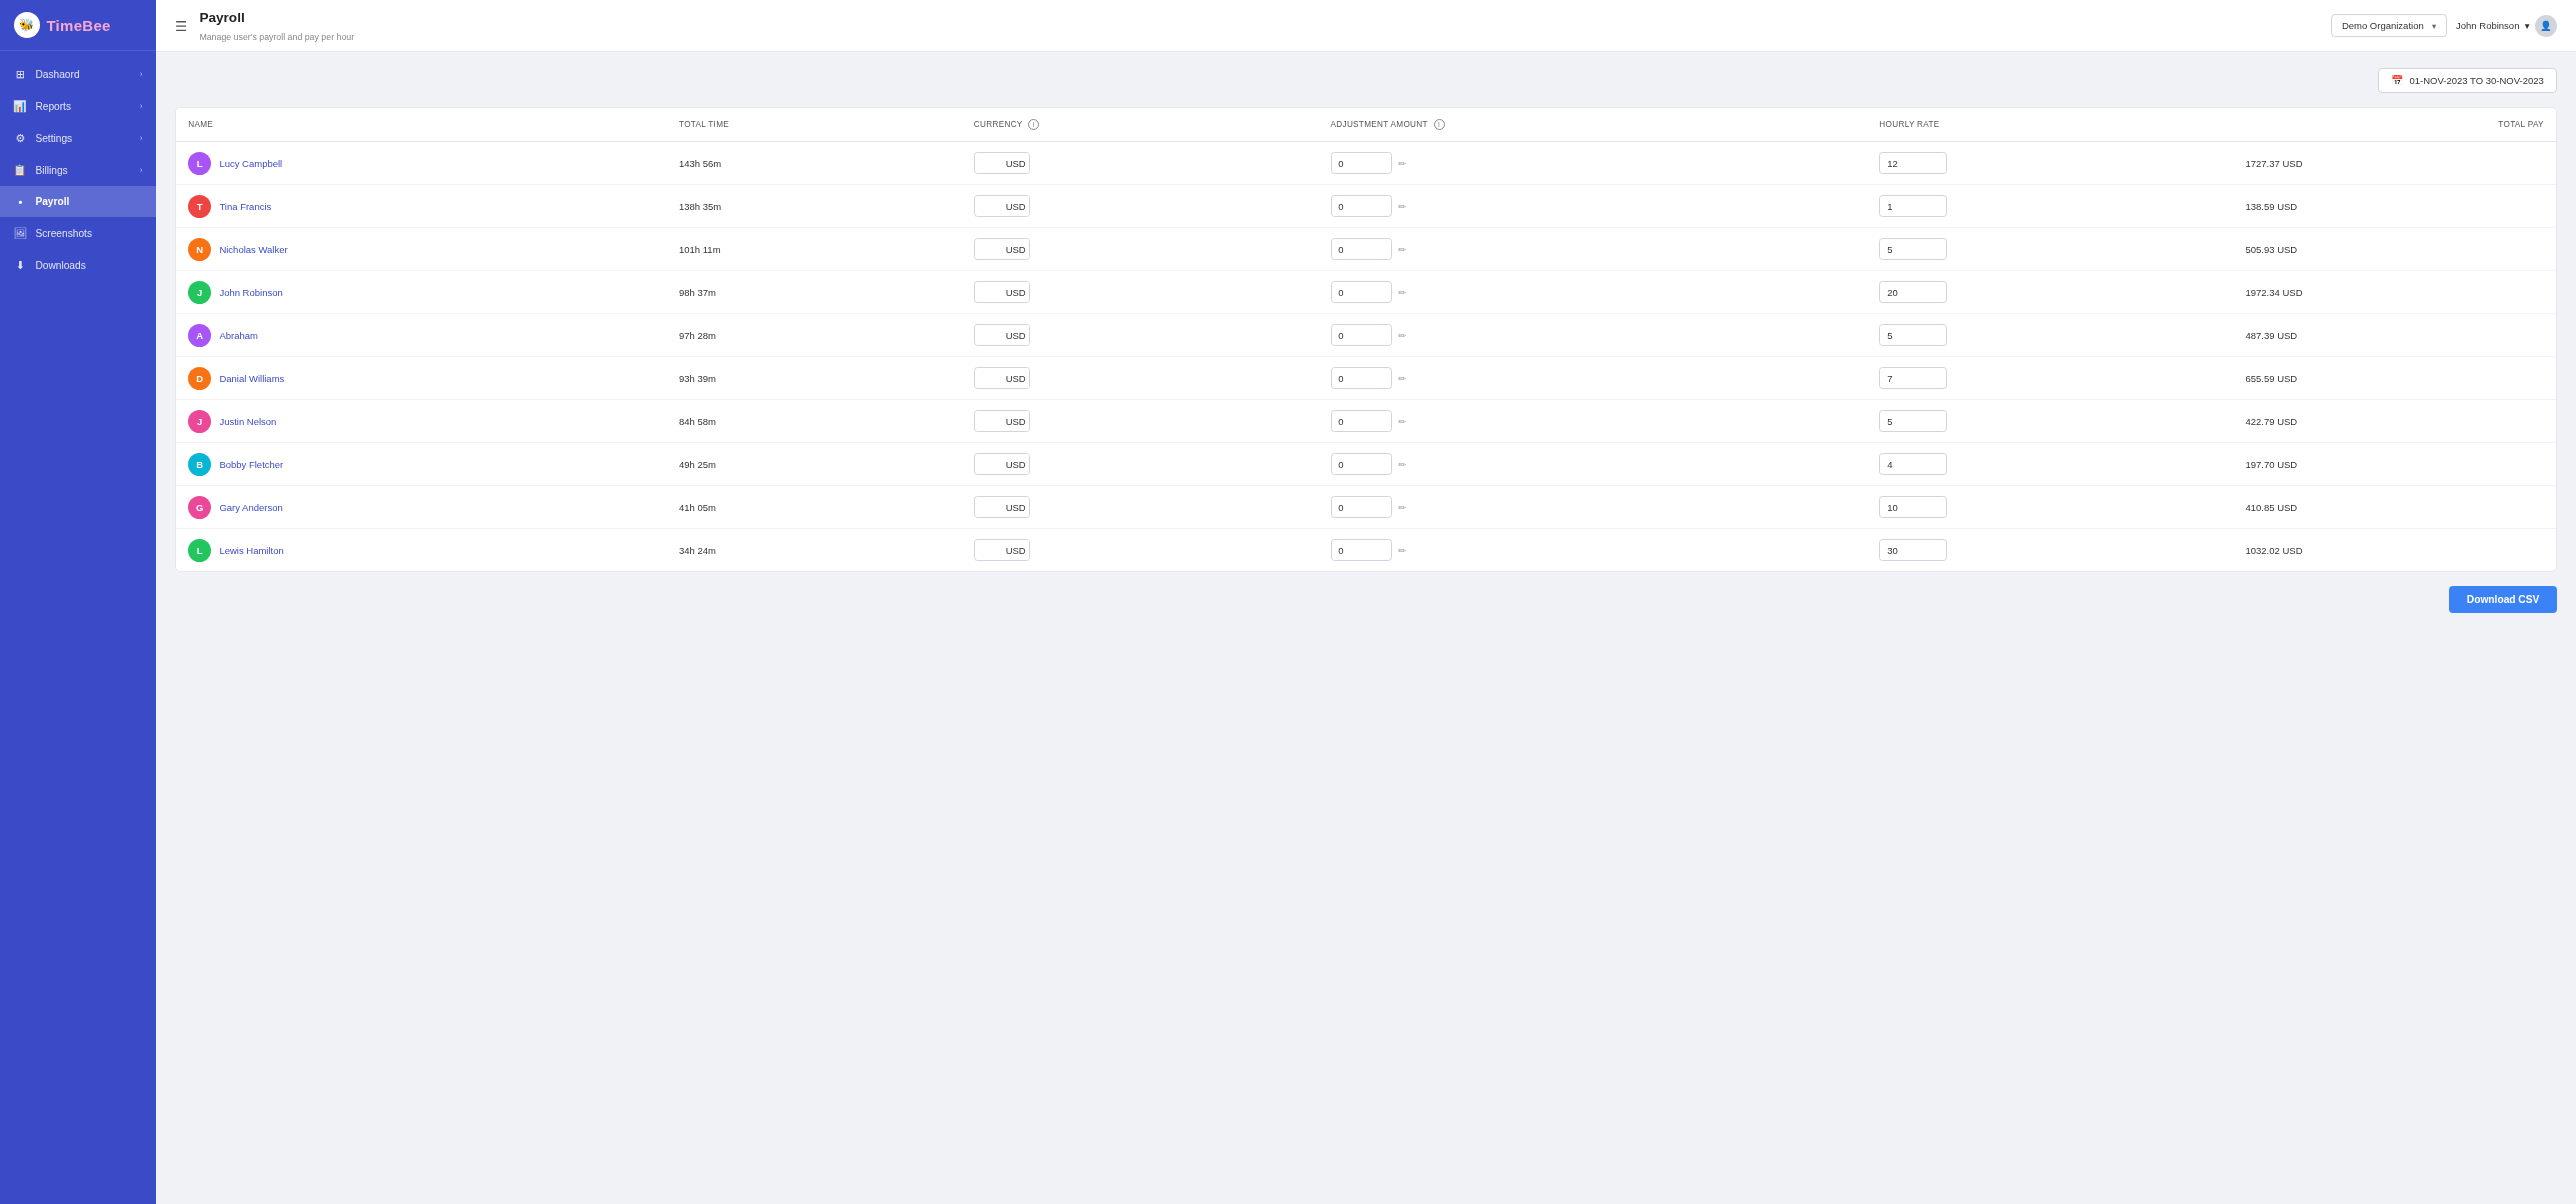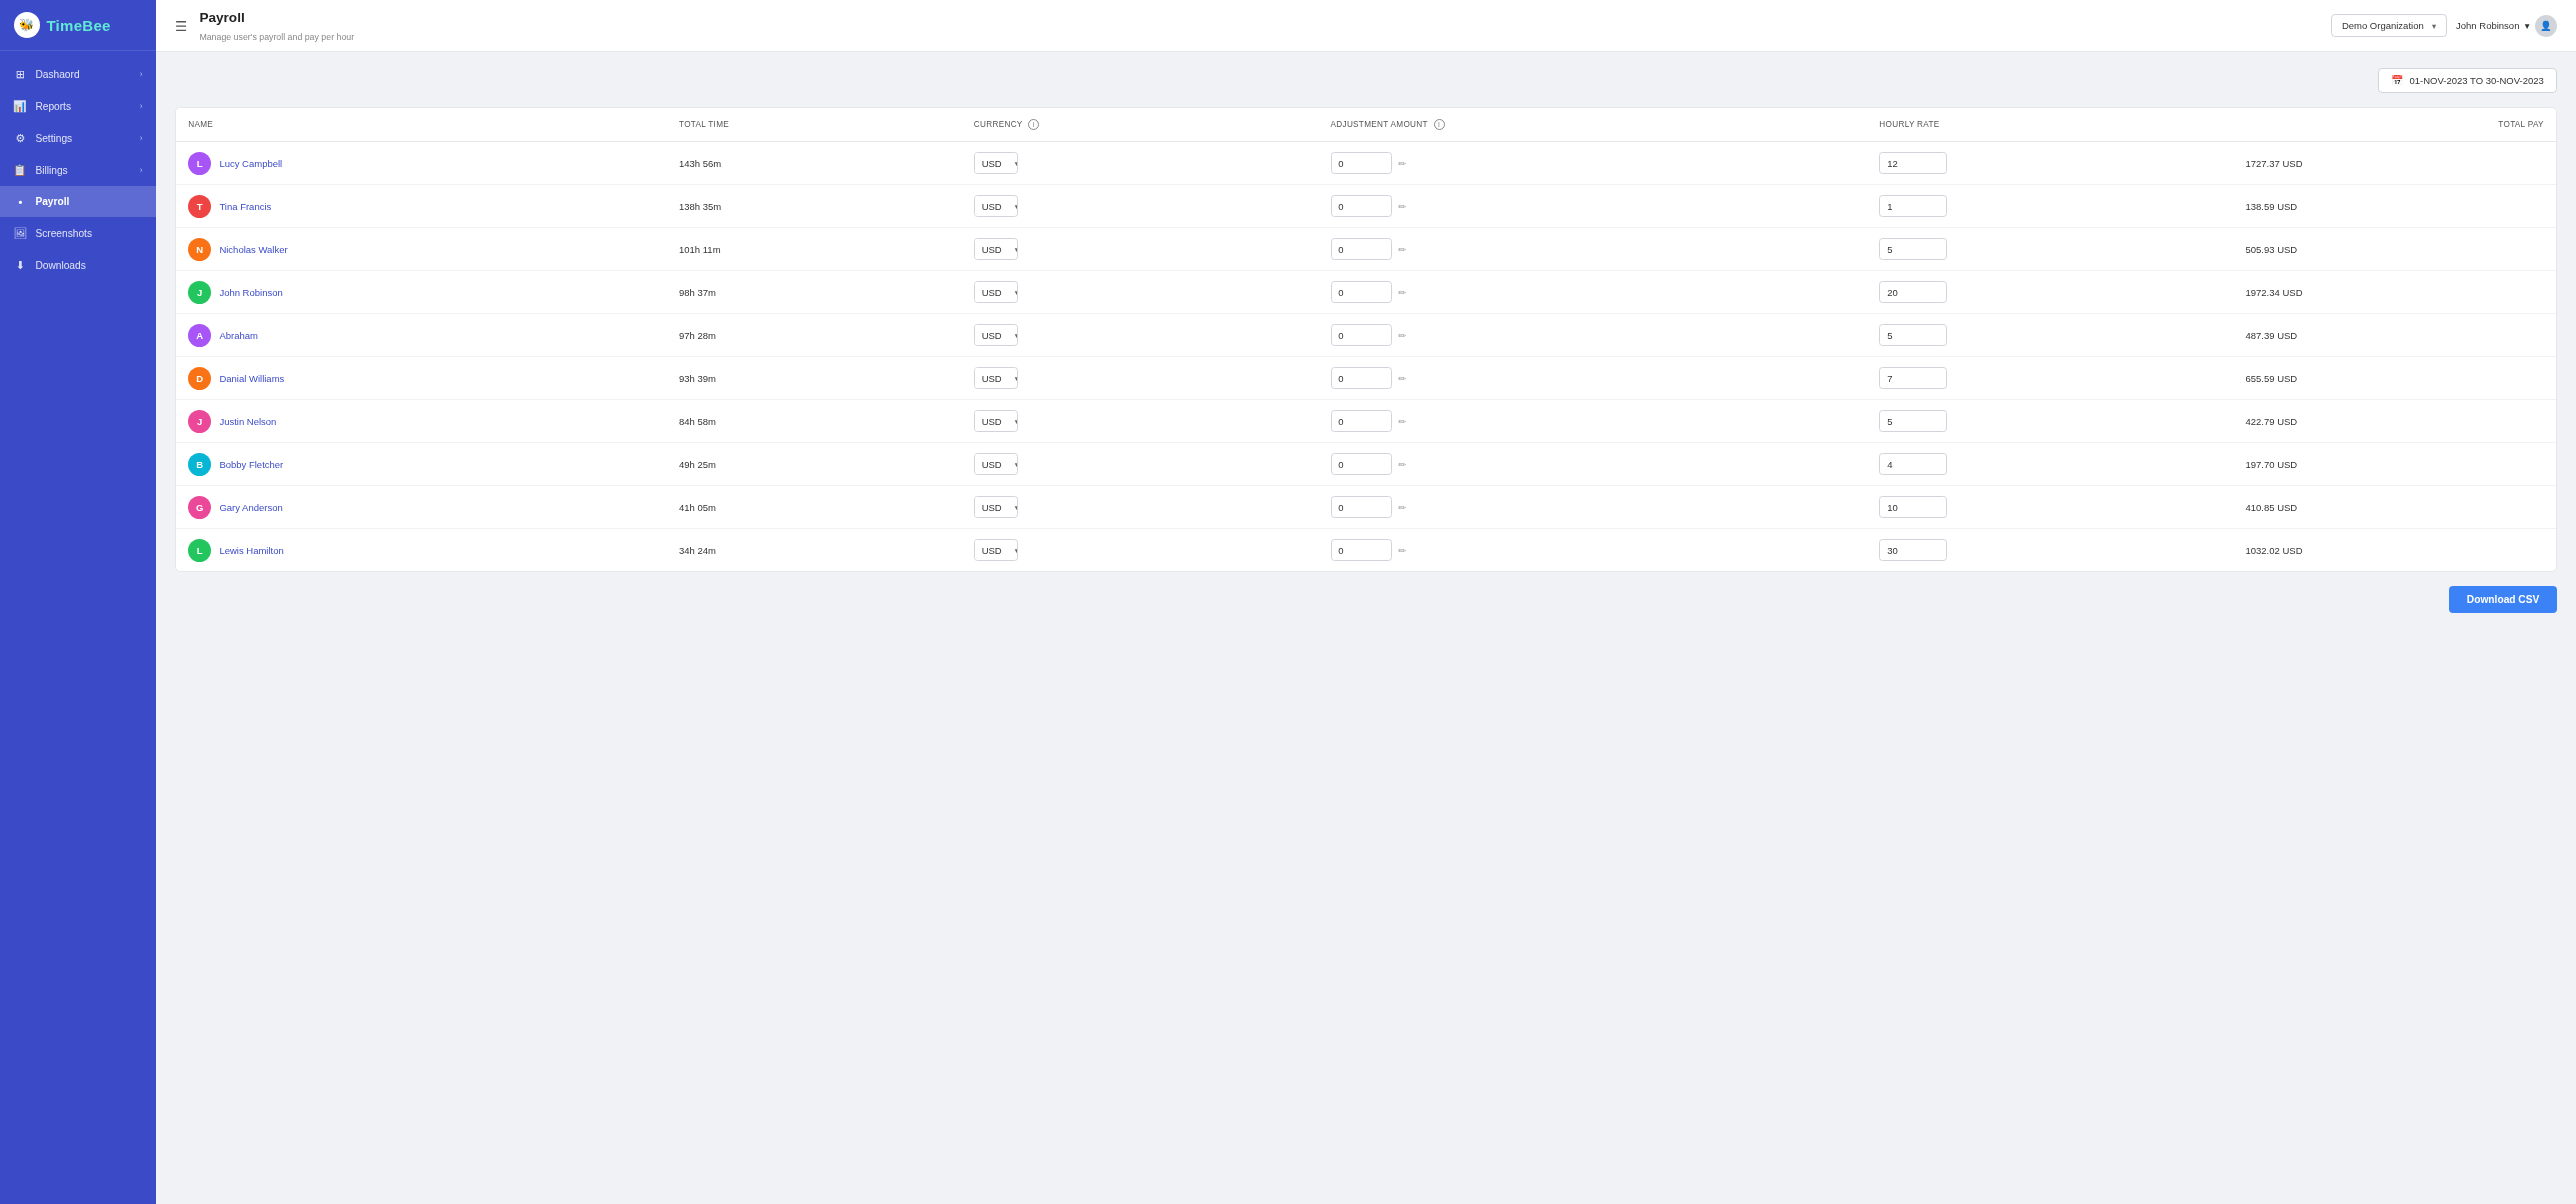--- a/index.html
+++ b/index.html
@@ -25,21 +25,21 @@
     .logo-icon {
       width: 26px; height: 26px;
       background: #fff;
       border-radius: 50%;
       display: flex; align-items: center; justify-content: center;
       font-size: 12.2px;
     }
     .logo-text {
       font-size: 15px;
       font-weight: 700;
-      color: #5eead4;
+      color: #f9a8d4;
       letter-spacing: 0.3px;
     }
     .sidebar-nav { flex: 1; padding-top: 6.8px; }
     .nav-item {
       display: flex;
       align-items: center;
       padding: 9.5px 13.6px;
       cursor: pointer;
       color: rgba(255,255,255,0.85);
       font-size: 10.2px;
@@ -171,21 +171,22 @@
     }
     .user-link { color: #3b4bc8; font-weight: 500; text-decoration: none; cursor: pointer; }
 
     .currency-select {
       display: flex;
       align-items: center;
       gap: 0;
       border: 0.7px solid #d1d5db;
       border-radius: 3.4px;
       overflow: hidden;
-      width: 44px;
+      width: 56px;
+      padding-left: 24px;
     }
     .currency-select select {
       border: none;
       outline: none;
       padding: 4.8px 6.8px;
       font-size: 9.5px;
       color: #333;
       background: #fff;
       flex: 1;
       cursor: pointer;

